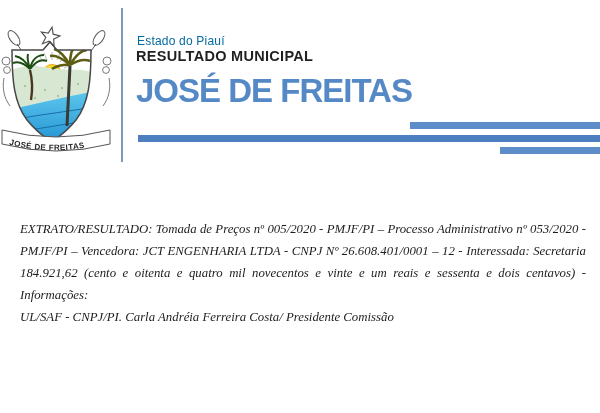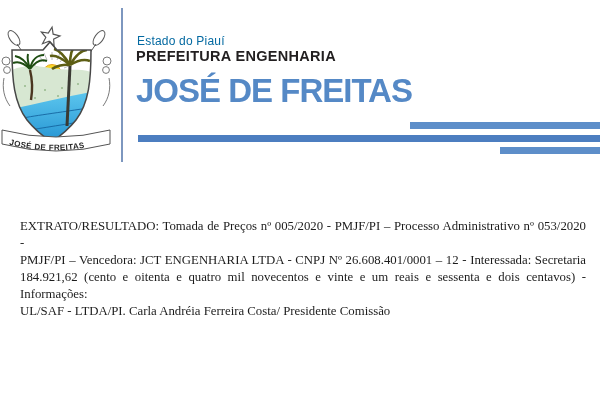--- a/index.html
+++ b/index.html
@@ -14,21 +14,21 @@
        color:#221f20;letter-spacing:.3px;}
   .city{position:absolute;left:136px;top:74px;font-size:33px;line-height:1;font-weight:700;
         color:#5589c6;letter-spacing:-1px;}
   
   .bar{position:absolute;height:7px;}
   .bar1{left:410px;top:122px;width:190px;background:#5d8ec9;}
   .bar2{left:138px;top:134.5px;width:462px;background:#4c7ec0;}
   .bar3{left:500px;top:147px;width:100px;background:#5d8ec9;}
   
   .doc{position:absolute;left:20px;top:218px;width:566px;
-       font-family:"Liberation Serif",serif;font-size:12.8px;line-height:17px;color:#1c1c1c;}
+       font-family:"Liberation Serif",serif;font-size:12.8px;line-height:22px;color:#1c1c1c;font-style:italic;}
   .doc-line{text-align:justify;text-align-last:justify;white-space:normal;}
   .doc-line.last{text-align-last:left;}
 </style>
 </head>
 <body>
 
 <div class="page">
 
   <svg class="logo" viewBox="0 0 113 158" xmlns="http://www.w3.org/2000/svg">
     <defs>
@@ -116,27 +116,27 @@
 
     <path d="M 2 122 Q 56 136 110 122 L 110 136 Q 56 150 2 136 Z" fill="#ffffff" stroke="#555555" stroke-width="1"></path>
     <text font-family="Liberation Sans, sans-serif" font-size="8" font-weight="bold" letter-spacing="0.4" fill="#2a2a2a">
       <textPath href="#bannerTextPath" startOffset="2">JOSÉ DE FREITAS</textPath>
     </text>
   </svg>
 
   <div class="vline"></div>
 
   <div class="state">Estado do Piauí</div>
-  <div class="org">PREFEITURA ENGENHARIA</div>
+  <div class="org">RESULTADO MUNICIPAL</div>
   <div class="city">JOSÉ DE FREITAS</div>
 
   <div class="bar bar1"></div>
   <div class="bar bar2"></div>
   <div class="bar bar3"></div>
 
   <div class="doc">
     <div class="doc-line">EXTRATO/RESULTADO: Tomada de Preços nº 005/2020 - PMJF/PI – Processo Administrativo nº 053/2020 -</div>
     <div class="doc-line">PMJF/PI – Vencedora: JCT ENGENHARIA LTDA - CNPJ Nº 26.608.401/0001 – 12 - Interessada: Secretaria</div>
     <div class="doc-line">184.921,62 (cento e oitenta e quatro mil novecentos e vinte e um reais e sessenta e dois centavos) - Informações:</div>
-    <div class="doc-line last">UL/SAF - LTDA/PI. Carla Andréia Ferreira Costa/ Presidente Comissão</div>
+    <div class="doc-line last">UL/SAF - CNPJ/PI. Carla Andréia Ferreira Costa/ Presidente Comissão</div>
   </div>
 
 </div>
 
 </body></html>

